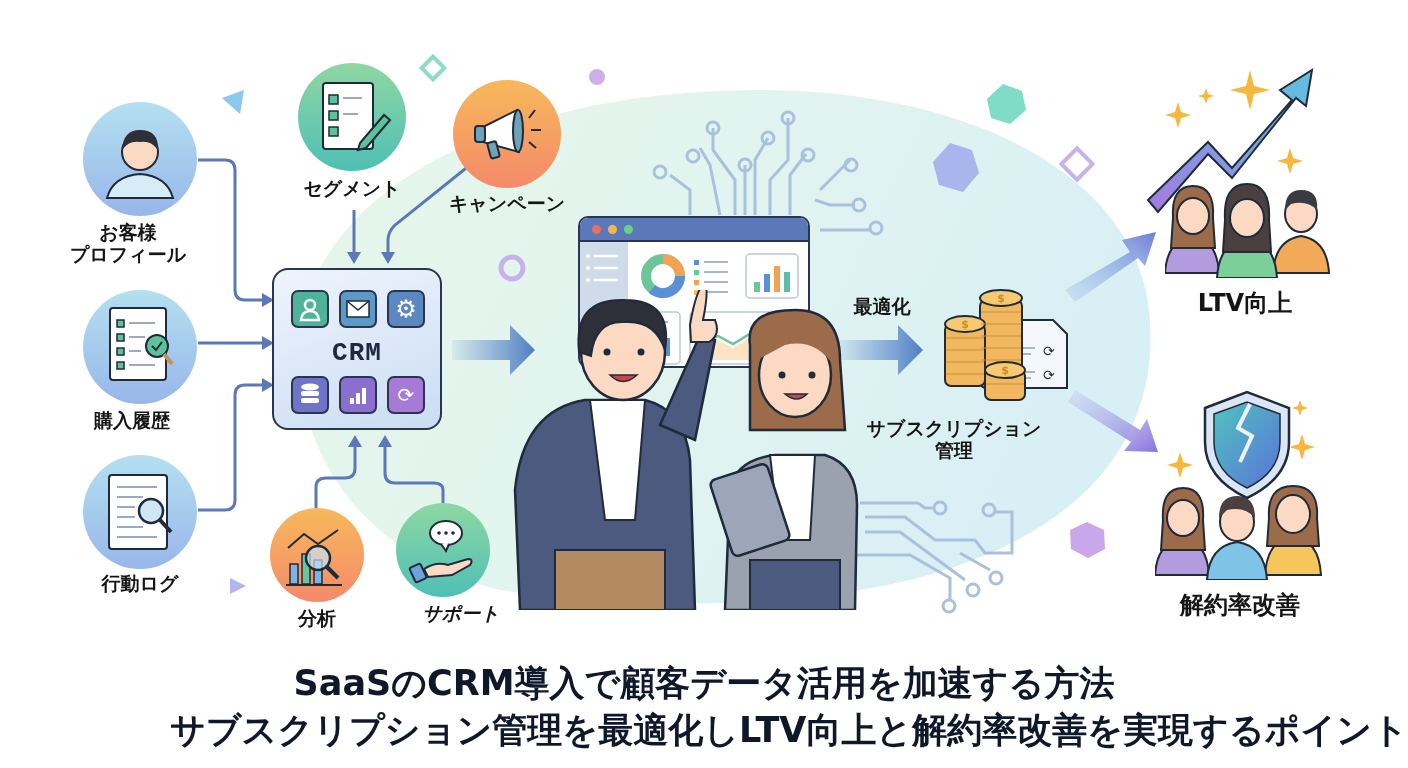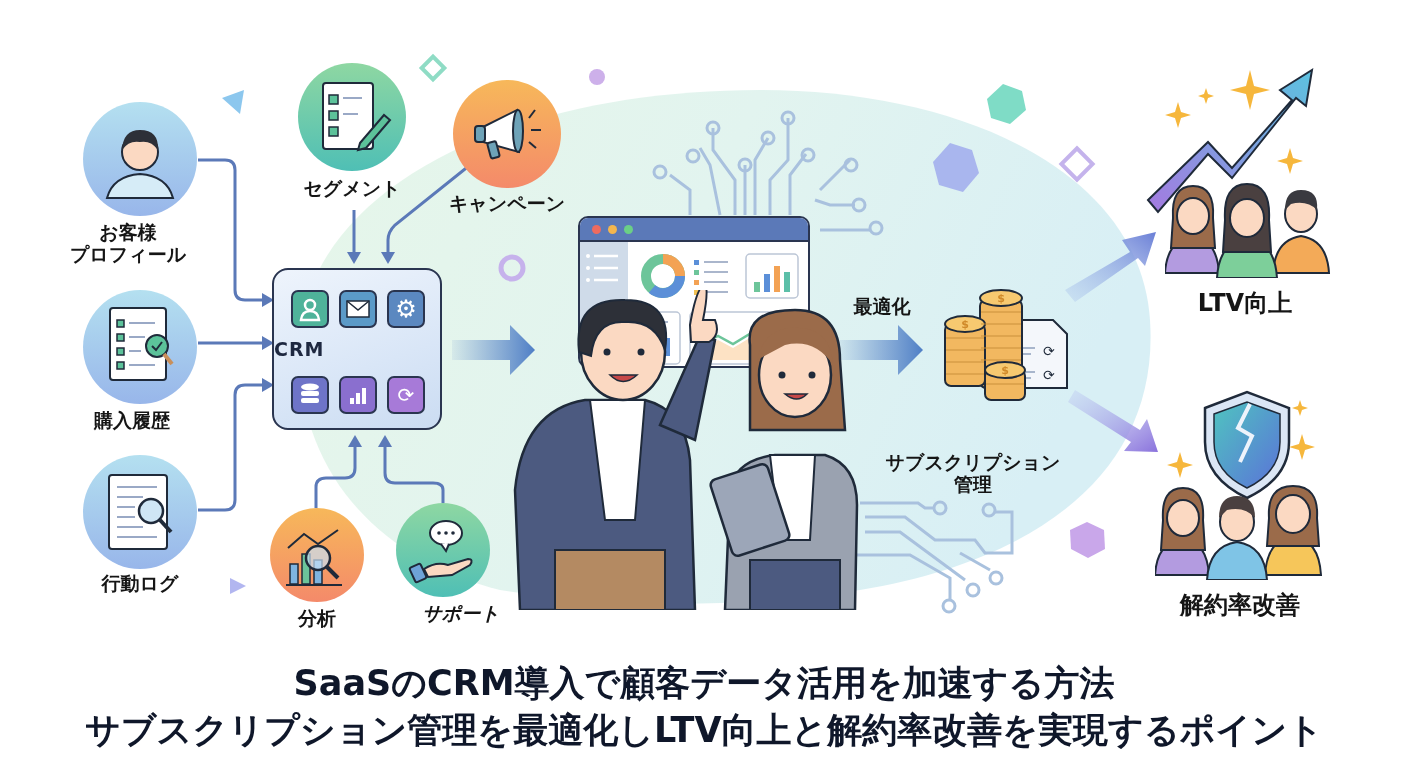--- a/index.html
+++ b/index.html
@@ -6,25 +6,25 @@
   html, body { width: 1408px; height: 768px; background: #ffffff; overflow: hidden; }
   body { font-family: "DejaVu Sans", "Liberation Sans", sans-serif; color: #111; position: relative; }
   .canvas { position: absolute; left: 0; top: 0; width: 1408px; height: 768px; }
   .abs { position: absolute; }
   .label { position: absolute; font-weight: bold; color: #151515; text-align: center; line-height: 1.15; white-space: nowrap; }
   .lbl-md { font-size: 19px; }
   .lbl-lg { font-size: 24px; }
   .circle { position: absolute; border-radius: 50%; }
   .title-wrap { position: absolute; left: 0; width: 1408px; text-align: center; font-weight: bold; color: #0f172a; white-space: nowrap; letter-spacing: 0px; }
   .t1 { top: 660px; font-size: 35px; }
-  .t2 { top: 707px; font-size: 35px; }
+  .t2 { top: 707px; font-size: 35px; text-align: right; }
   .crm-box { position: absolute; left: 272px; top: 268px; width: 170px; height: 162px; border: 2.5px solid #2a3550; border-radius: 16px;
     background: linear-gradient(160deg, #eef4fc 0%, #d9e6f7 60%, #cbdcf2 100%); }
   .crm-tile { position: absolute; width: 38px; height: 38px; border-radius: 7px; border: 2px solid #2a3550; display:flex; align-items:center; justify-content:center; }
-  .crm-text { position: absolute; left: 0; width: 100%; top: 68px; font-size: 19px; font-weight: bold; color: #1e2840; letter-spacing: 1px; }
+  .crm-text { position: absolute; left: 0; width: 100%; top: 68px; text-align: center; font-size: 26px; font-weight: bold; color: #1e2840; letter-spacing: 1px; font-family: Liberation Mono, monospace; }
   .monitor { position: absolute; left: 578px; top: 216px; width: 232px; height: 152px; border: 2.5px solid #2a3550; border-radius: 10px; background: #fff; overflow: hidden; }
   .monitor-bar { height: 24px; background: #5b79b8; border-bottom: 2px solid #2a3550; position: relative; }
   .dot { position: absolute; top: 7px; width: 9px; height: 9px; border-radius: 50%; }
   .monitor-side { position: absolute; left: 0; top: 24px; width: 48px; bottom: 0; background: #cfdbe9; }
 </style>
 </head>
 <body>
 
 <div class="canvas">
 
@@ -396,21 +396,21 @@
         <line x1="11" y1="82" x2="49" y2="82"></line>
         <line x1="11" y1="94" x2="49" y2="94"></line>
       <line x1="51" y1="104" x2="89" y2="104"></line>
     </g>
     <g font-size="11" font-weight="bold" fill="#d08a2a" text-anchor="middle">
         <text x="66" y="22">$</text>
         <text x="30" y="48">$</text>
         <text x="70" y="94">$</text>
       </g>
   </svg>
-  <div class="label lbl-md" style="left:858px;top:418px;width:230px;margin-top:34px;">
+  <div class="label lbl-md" style="left:839px;top:418px;width:230px;">
     <div>サブスクリプション</div>
     <div>管理</div>
   </div>
 
   <svg class="abs" style="left:1140px;top:60px" width="190" height="210">
     <path d="M8 140 L68 82 L92 108 L152 40 L140 30 L172 10 L166 46 L156 38 L92 118 L68 94 L18 152 Z" fill="url(#ltvArrow)" stroke="#1f2a3a" stroke-width="2"></path>
     <g fill="#f6b73c">
       <path d="M110 10 L114 26 L130 30 L114 34 L110 50 L106 34 L90 30 L106 26 Z"></path>
       <path d="M38 42 L41 52 L51 55 L41 58 L38 68 L35 58 L25 55 L35 52 Z"></path>
       <path d="M66 28 L68 34 L74 36 L68 38 L66 44 L64 38 L58 36 L64 34 Z"></path>

